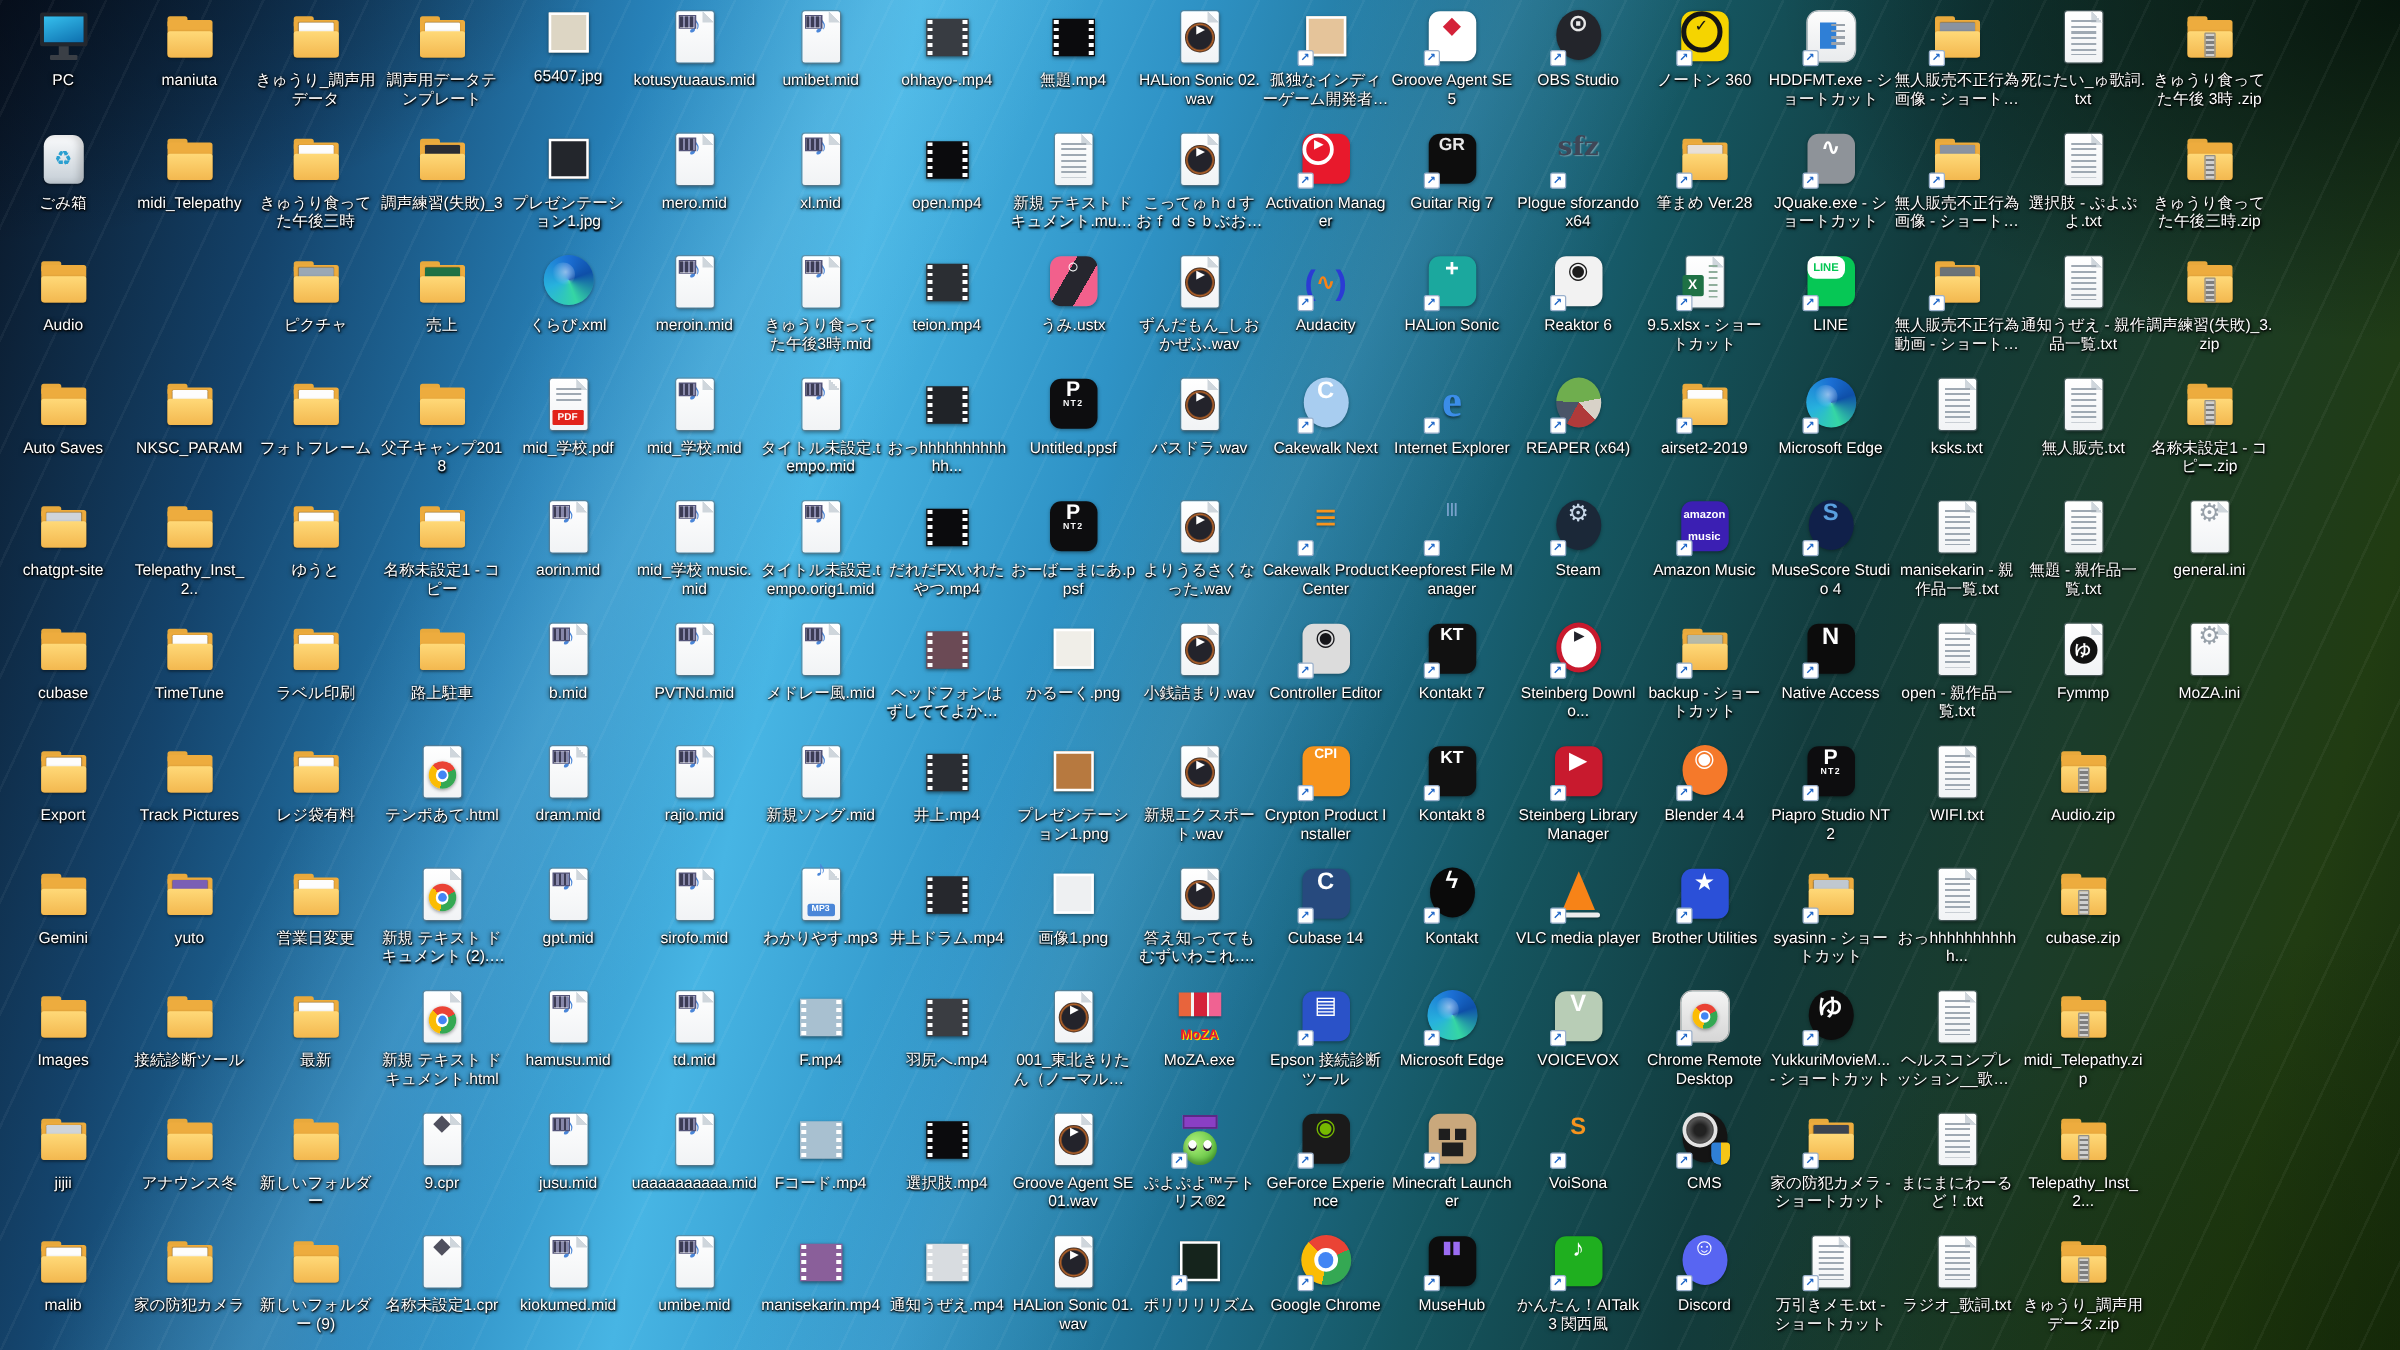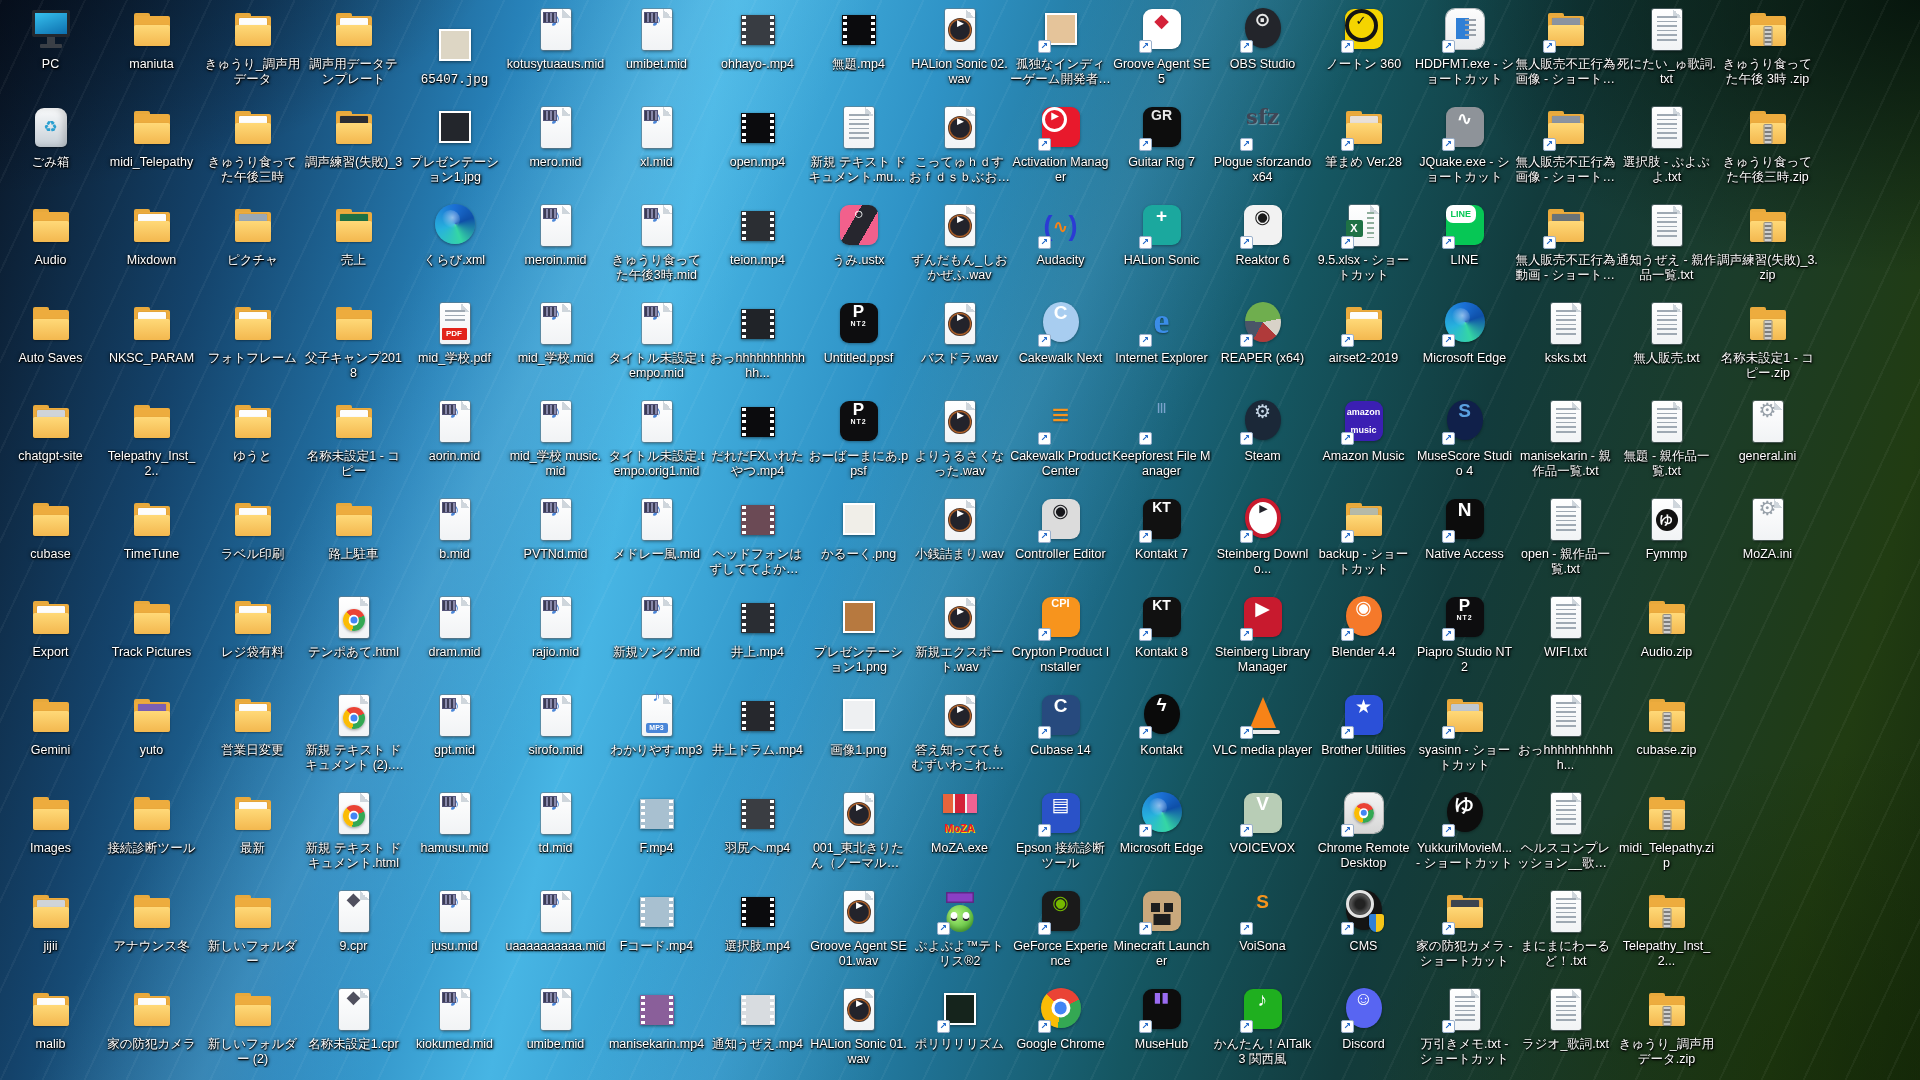--- a/index.html
+++ b/index.html
@@ -144,21 +144,21 @@
       </div>
       <div class="cell" style="left: 303px; top: 6px;">
         <span class="ic">
           <i class="ftab"></i>
           <i class="fback"></i>
           <i class="fpaper"></i>
           <i class="ffront"></i>
         </span>
         <span class="lbl">調声用データテンプレート</span>
       </div>
-      <div class="cell" style="left: 404px; top: 22px; font-family: Liberation Mono, monospace;">
+      <div class="cell" style="left: 404px; top: 3px;">
         <span class="ic">
           <i class="imgp" style="background:#ddd6c4"></i>
         </span>
         <span class="lbl">65407.jpg</span>
       </div>
       <div class="cell" style="left: 505px; top: 6px;">
         <span class="ic">
           <i class="pg"></i>
           <i class="fold"></i>
           <b class="pnote">♪</b>
@@ -414,29 +414,20 @@
         </span>
         <span class="lbl">きゅうり食ってた午後三時.zip</span>
       </div>
       <div class="cell" style="left: 0px; top: 202px;">
         <span class="ic">
           <i class="ftab"></i>
           <i class="fback"></i>
           <i class="ffront"></i>
         </span>
         <span class="lbl">Audio</span>
-      </div>
-      <div class="cell" style="left: 101px; top: 202px;">
-        <span class="ic">
-          <i class="ftab"></i>
-          <i class="fback"></i>
-          <i class="fpaper"></i>
-          <i class="ffront"></i>
-        </span>
-        <span class="lbl">Mixdown</span>
       </div>
       <div class="cell" style="left: 202px; top: 202px;">
         <span class="ic">
           <i class="ftab"></i>
           <i class="fback"></i>
           <i class="fpaper" style="background:#9aa8b5"></i>
           <i class="ffront"></i>
         </span>
         <span class="lbl">ピクチャ</span>
       </div>
@@ -1585,21 +1576,21 @@
           <i class="ffront"></i>
         </span>
         <span class="lbl">家の防犯カメラ</span>
       </div>
       <div class="cell" style="left: 202px; top: 986px;">
         <span class="ic">
           <i class="ftab"></i>
           <i class="fback"></i>
           <i class="ffront"></i>
         </span>
-        <span class="lbl">新しいフォルダー (2)</span>
+        <span class="lbl">新しいフォルダー (9)</span>
       </div>
       <div class="cell" style="left: 303px; top: 986px;">
         <span class="ic">
           <i class="pg"></i>
           <i class="fold"></i>
           <b class="pcpr">◆</b>
         </span>
         <span class="lbl">名称未設定1.cpr</span>
       </div>
       <div class="cell" style="left: 404px; top: 986px;">

